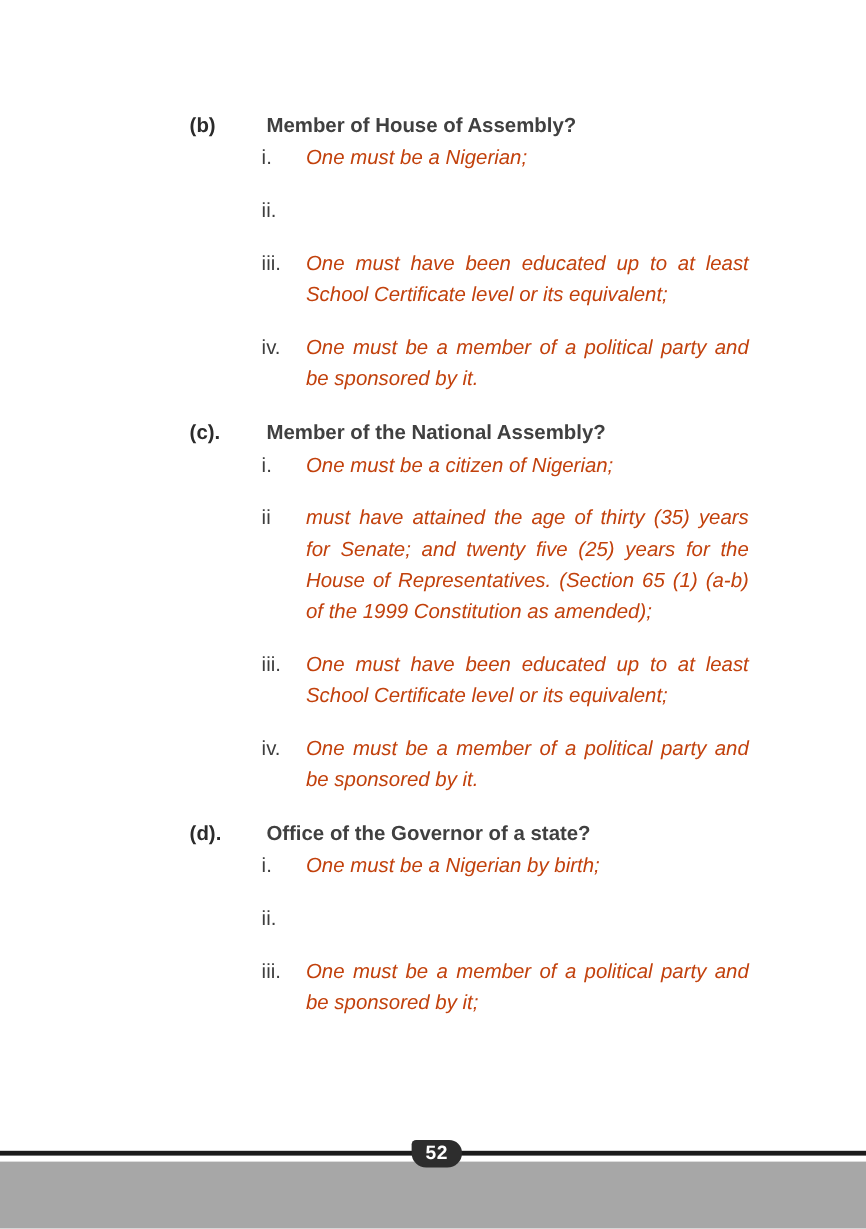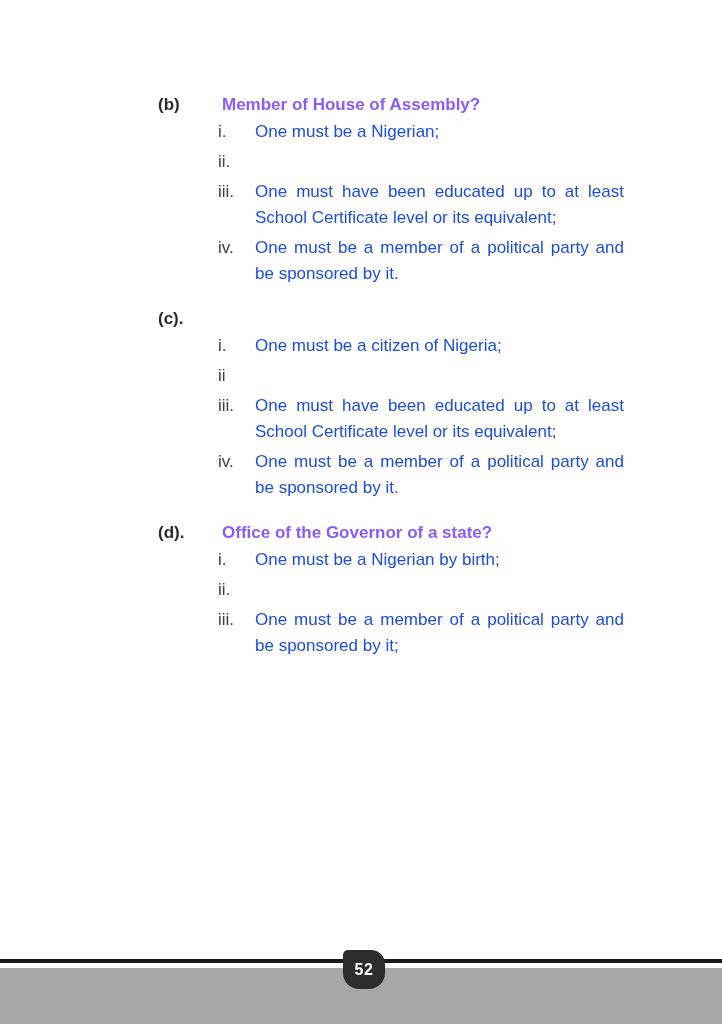--- a/index.html
+++ b/index.html
@@ -28,37 +28,38 @@
     width: 64px;
     flex: 0 0 64px;
     font-weight: 700;
     color: #2b2b2b;
   }
   .sec-title {
     flex: 1;
     font-size: 17px;
     line-height: 26px;
     font-weight: 700;
-    color: #8b5cf6;
+    color: #404040;
   }
   .item {
     display: flex;
-    margin-top: 4px;
+    margin-top: 18px;
     padding-left: 60px;
   }
   .item.first { margin-top: 1px; }
   .item-num {
     width: 37px;
     flex: 0 0 37px;
     color: #3e3e3e;
   }
   .item-text {
     flex: 1;
     text-align: justify;
-    color: #1d4ed8;
+    color: #c2410c;
+    font-style: italic;
   }
   .footer-rule {
     position: absolute;
     left: 0;
     top: 959px;
     width: 722px;
     height: 4px;
     background: #1b1b1b;
     z-index: 1;
   }
@@ -68,21 +69,21 @@
     top: 968px;
     width: 722px;
     height: 56px;
     background: #a7a7a7;
   }
   .page-badge {
     position: absolute;
     left: 343px;
     top: 950px;
     width: 42px;
-    height: 39px;
+    height: 23px;
     background: #2d2d2d;
     border-radius: 5px 14px 16px 16px;
     display: flex;
     align-items: center;
     justify-content: center;
     z-index: 2;
   }
   .page-badge span {
     color: #ffffff;
     font-size: 16px;
@@ -117,28 +118,30 @@
         <div class="item">
           <span class="item-num">iv.</span>
           <p class="item-text">One must be a member of a political party and be sponsored by it.</p>
         </div>
       </div>
     </section>
 
     <section class="sec">
       <div class="sec-head">
         <span class="sec-label">(c).</span>
+        <h2 class="sec-title">Member of the National Assembly?</h2>
       </div>
       <div class="items">
         <div class="item first">
           <span class="item-num">i.</span>
-          <p class="item-text">One must be a citizen of Nigeria;</p>
+          <p class="item-text">One must be a citizen of Nigerian;</p>
         </div>
         <div class="item">
           <span class="item-num">ii</span>
+          <p class="item-text">must have attained the age of thirty (35) years for Senate; and twenty five (25) years for the House of Representatives. (Section 65 (1) (a-b) of the 1999 Constitution as amended);</p>
         </div>
         <div class="item">
           <span class="item-num">iii.</span>
           <p class="item-text">One must have been educated up to at least School Certificate level or its equivalent;</p>
         </div>
         <div class="item">
           <span class="item-num">iv.</span>
           <p class="item-text">One must be a member of a political party and be sponsored by it.</p>
         </div>
       </div>

